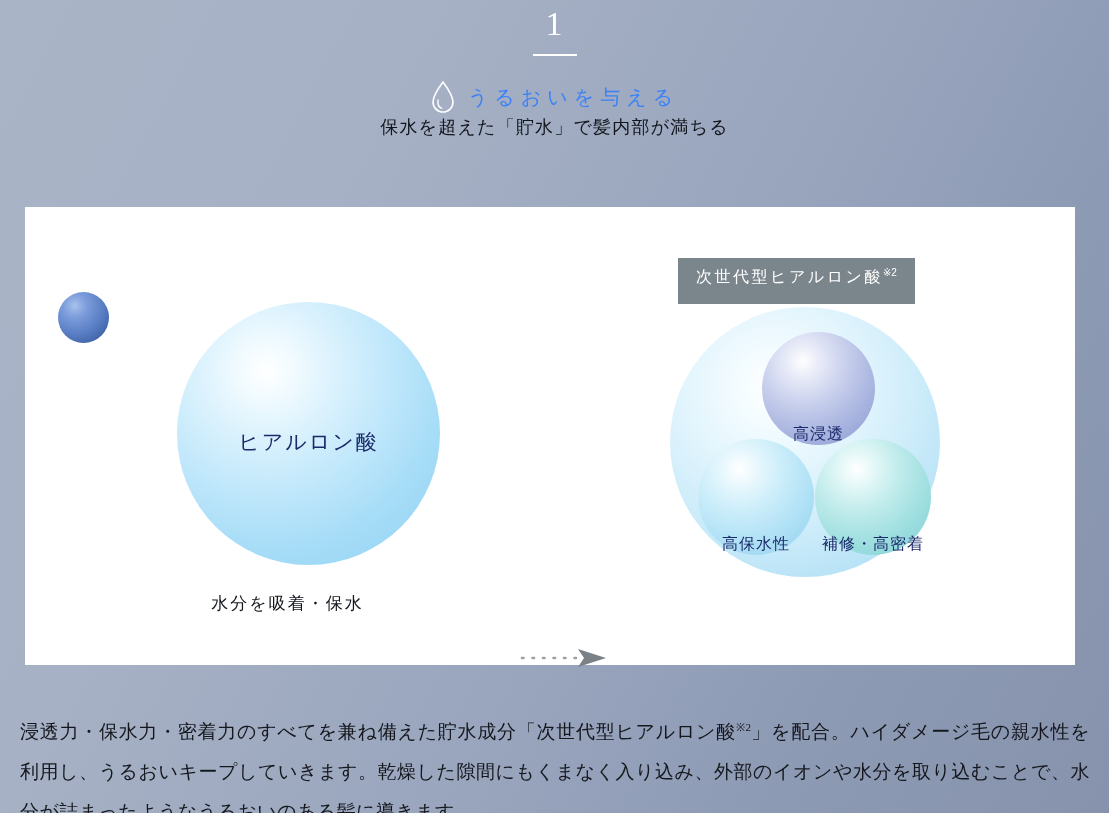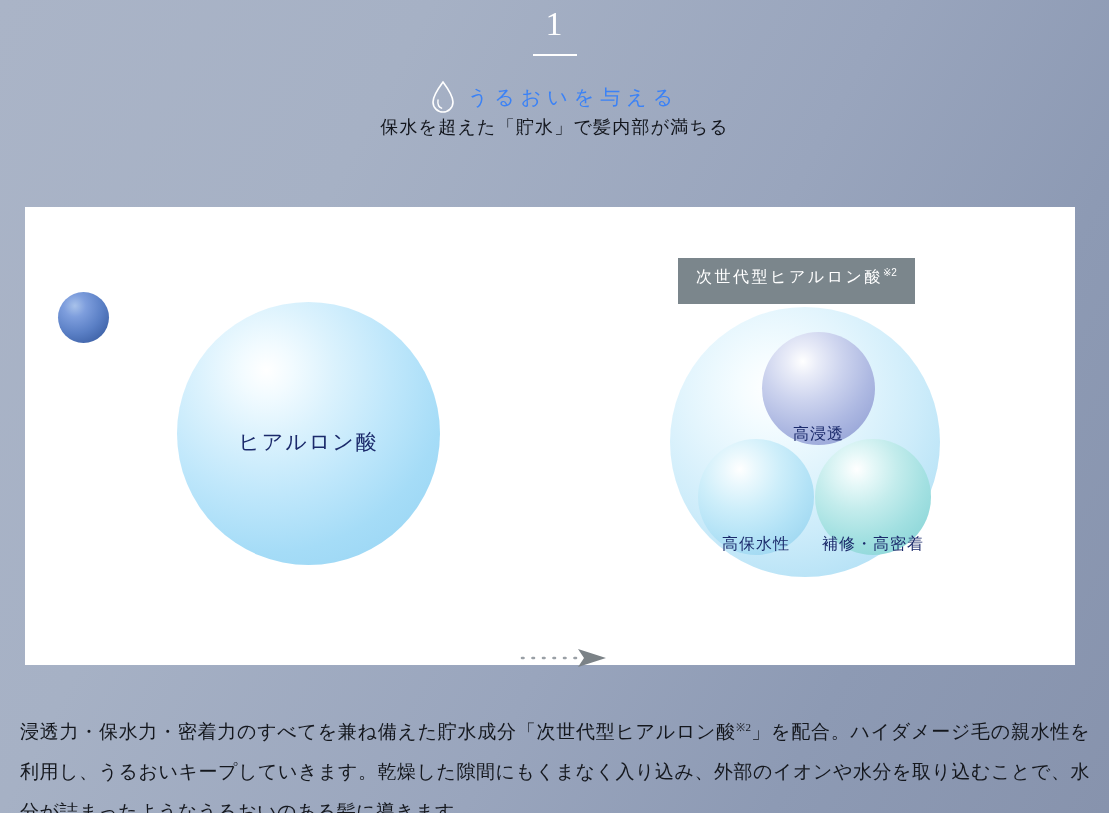--- a/index.html
+++ b/index.html
@@ -110,20 +110,21 @@
   <div class="subtitle">保水を超えた「貯水」で髪内部が満ちる</div>
 </div>
 
 <div class="diagram-card">
 
   <div class="panel panel-left">
     <div class="big-bubble">
       <div class="big-bubble-label">ヒアルロン酸</div>
     </div>
     <div class="mini-sphere"></div>
+    <div class="caption">水分を吸着・保水</div>
   </div>
 
   <div class="arrow">
     <svg width="90" height="22" viewBox="0 0 90 22">
       <line x1="2" y1="11" x2="58" y2="11" stroke="#9aa0a6" stroke-width="2.6" stroke-linecap="round" stroke-dasharray="1.5 9"></line>
       <path d="M58 2 L86 11 L58 20 L64 11 Z" fill="#7b8287"></path>
     </svg>
   </div>
 
   <div class="panel panel-right">

